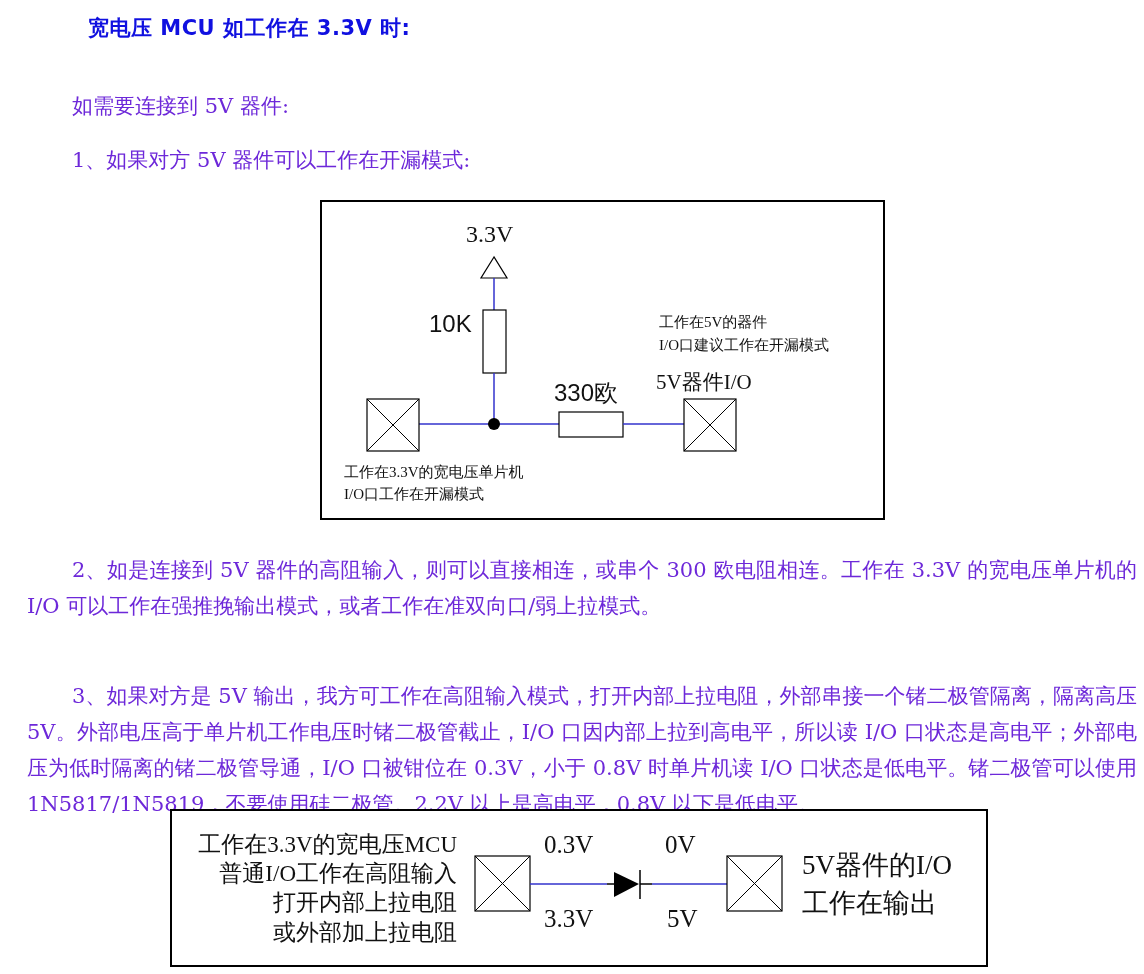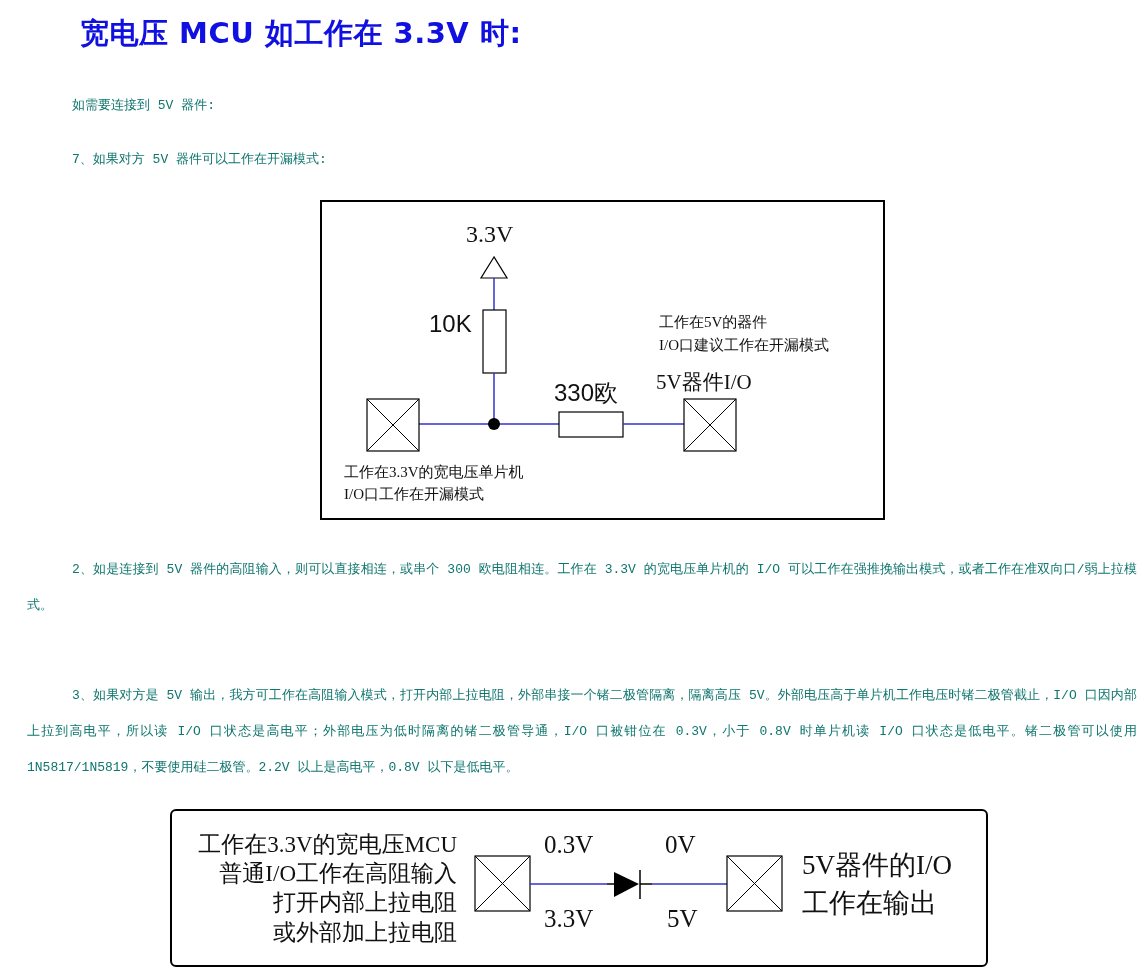--- a/index.html
+++ b/index.html
@@ -1,37 +1,37 @@
 <!DOCTYPE html>
 <html><head>
 <meta charset="utf-8">
 <style>
   html, body { margin: 0; padding: 0; background: #ffffff; }
   body { width: 1144px; height: 974px; position: relative; overflow: hidden;
          font-family: "DejaVu Serif", "Liberation Serif", serif; color: #222; }
-  .title { position: absolute; left: 80px; top: 14px; font-family: "DejaVu Sans", "Liberation Sans", sans-serif;
-           font-weight: bold; font-size: 29px; color: #1010e0; letter-spacing: 0.5px; }
-  .p { position: absolute; font-size: 13px; line-height: 36px; color: #0f766e; font-family: Liberation Mono, monospace; }
+  .title { position: absolute; left: 88px; top: 14px; font-family: "DejaVu Sans", "Liberation Sans", sans-serif;
+           font-weight: bold; font-size: 21px; color: #1010e0; letter-spacing: 0.5px; }
+  .p { position: absolute; font-size: 21px; line-height: 36px; color: #6d28d9; }
   .p1 { left: 72px; top: 88px; }
   .p2 { left: 72px; top: 142px; }
   .p3 { left: 27px; top: 552px; width: 1110px; text-indent: 45px; text-align: justify; }
   .p4 { left: 27px; top: 630px; width: 1110px; text-indent: 45px; text-align: justify; margin-top: 48px; }
   .fig { position: absolute; border: 2px solid #000; background: #fff; text-align: right; }
   .fig1 { left: 320px; top: 200px; width: 561px; height: 316px; }
-  .fig2 { left: 170px; top: 809px; width: 814px; height: 154px; border-radius: 6px; }
+  .fig2 { left: 170px; top: 809px; width: 814px; height: 154px; }
   svg text { font-family: "Liberation Serif", "DejaVu Serif", serif; fill: #111; }
   svg text.sans { font-family: "Liberation Sans", "DejaVu Sans", sans-serif; }
 </style>
 </head>
 <body>
 
 <div class="title">宽电压 MCU 如工作在 3.3V 时:</div>
 
 <div class="p p1">如需要连接到 5V 器件:</div>
-<div class="p p2">7、如果对方 5V 器件可以工作在开漏模式:</div>
+<div class="p p2">1、如果对方 5V 器件可以工作在开漏模式:</div>
 
 <div class="fig fig1">
   <svg width="561" height="316" viewBox="0 0 561 316">
 
     <text x="144" y="40" font-size="24">3.3V</text>
     <polygon points="172,55 159,76 185,76" fill="#fff" stroke="#000" stroke-width="1.2"></polygon>
     <line x1="172" y1="76" x2="172" y2="108" stroke="#3333cc" stroke-width="1.5"></line>
 
     <rect x="161" y="108" width="23" height="63" fill="#fff" stroke="#000" stroke-width="1.2"></rect>
     <text class="sans" x="107" y="130" font-size="24">10K</text>

